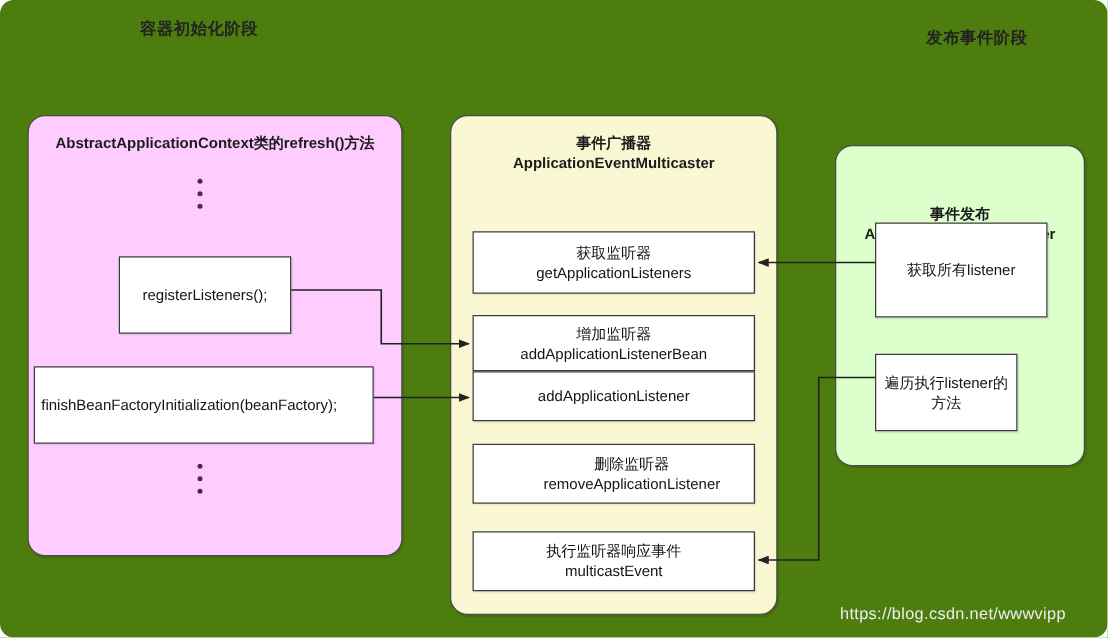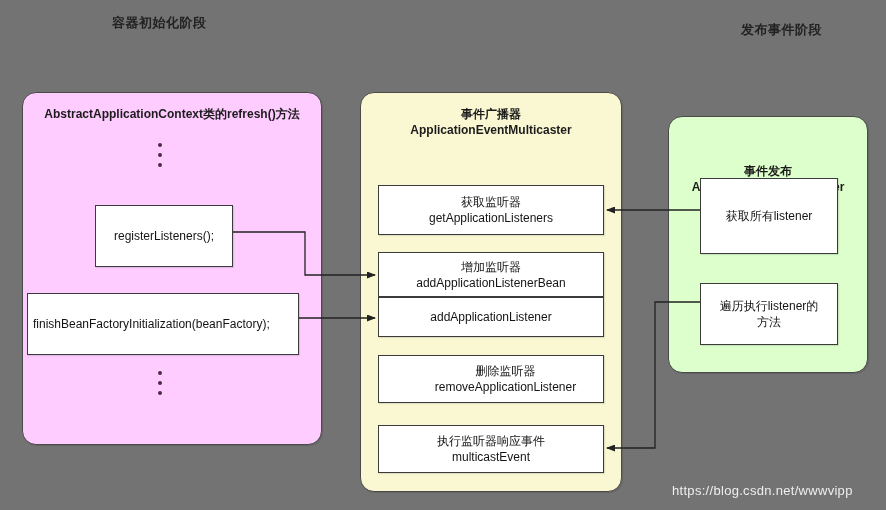--- a/index.html
+++ b/index.html
@@ -7,22 +7,23 @@
     padding: 0;
     background: #ffffff;
   }
   body {
     font-family: "Liberation Sans", "DejaVu Sans", sans-serif;
   }
   #canvas {
     position: relative;
     width: 886px;
     height: 510px;
-    background: #737373;
+    background: #4d7c0f;
     overflow: hidden;
+    border-radius: 11px;
   }
   .stage-label {
     position: absolute;
     font-size: 13px;
     font-weight: bold;
     color: #222222;
     letter-spacing: 0.5px;
     white-space: nowrap;
   }
   .phase-box {
@@ -125,21 +126,21 @@
 addApplicationListenerBean</div>
       <div class="inner-box" style="left: 378px; top: 297px; width: 226px; height: 40px;">addApplicationListener</div>
       <div class="inner-box" style="left: 378px; top: 355px; width: 226px; height: 48px; padding-left: 29px;">删除监听器
 removeApplicationListener</div>
       <div class="inner-box" style="left: 378px; top: 425px; width: 226px; height: 48px;">执行监听器响应事件
 multicastEvent</div>
       <div class="phase-box" style="left: 668px; top: 116px; width: 200px; height: 257px; background: rgb(220, 255, 204); border-color: rgb(74, 74, 74);"></div>
       <div class="phase-title" style="left: 668px; width: 200px; top: 130px; margin-top: 33px;">事件发布
 ApplicationEventPublisher</div>
       <div class="inner-box" style="left: 700px; top: 178px; width: 138px; height: 76px; text-align: right;">获取所有listener</div>
-      <div class="inner-box" style="left: 700px; top: 283px; width: 138px; height: 62px;">遍历执行listener的
+      <div class="inner-box" style="left: 700px; top: 283px; width: 114px; height: 62px;">遍历执行listener的
 方法</div>
     </div>
 
   <svg class="connectors" viewBox="0 0 886 510" xmlns="http://www.w3.org/2000/svg">
     <defs>
       <marker id="arrowhead" markerWidth="9" markerHeight="7" refX="8" refY="3.5" orient="auto" markerUnits="userSpaceOnUse">
         <polygon points="0 0, 9 3.5, 0 7" fill="#222222"></polygon>
       </marker>
     </defs>
     <g id="connector-lines">

